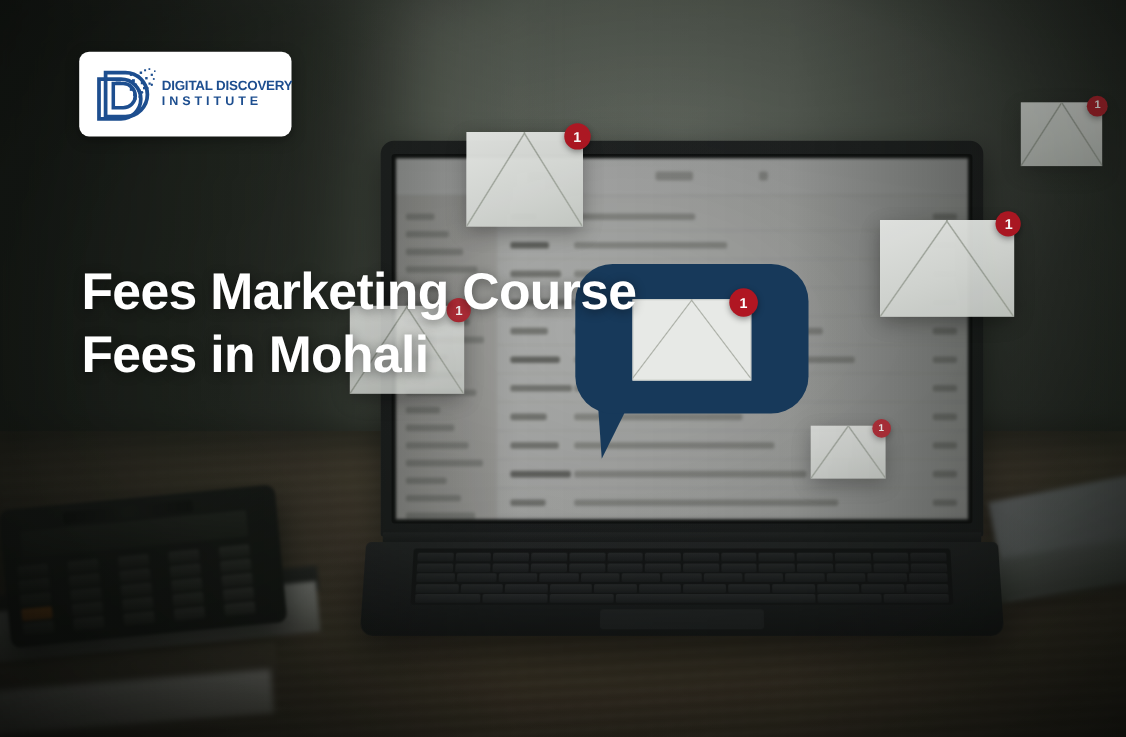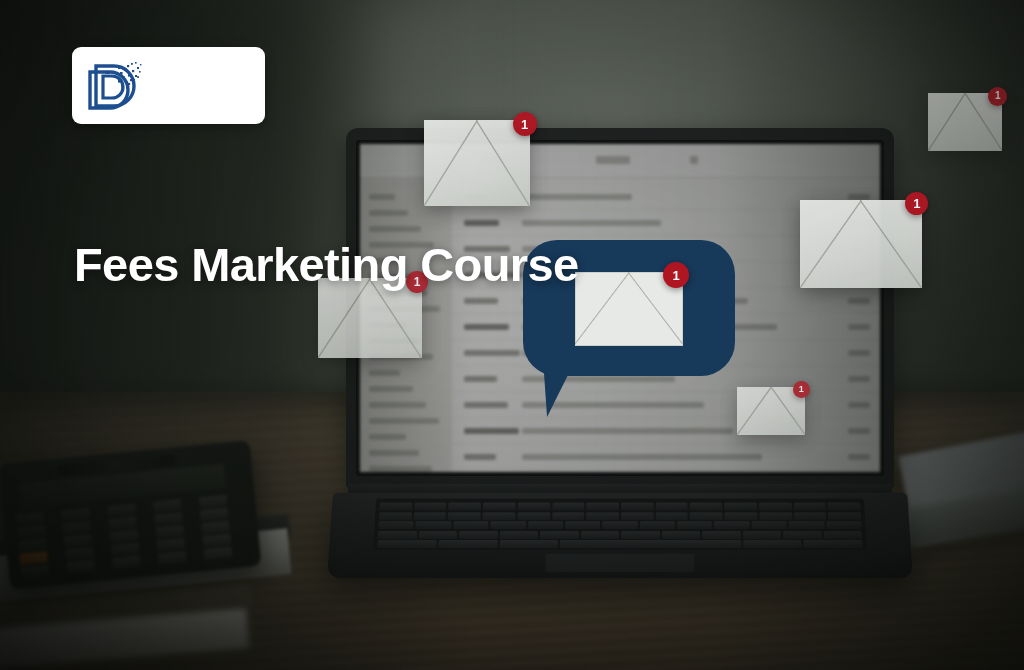--- a/index.html
+++ b/index.html
@@ -543,19 +543,24 @@
             <rect x="42" y="29" width="2" height="2"></rect>
           <rect x="34" y="9" width="2" height="2"></rect>
             <rect x="56" y="6" width="1.4" height="1.4"></rect>
           <circle cx="45" cy="26" r="1.3"></circle>
             <circle cx="50" cy="22" r="1.2"></circle>
           <circle cx="39" cy="32" r="1.2"></circle>
             <circle cx="54" cy="19" r="1.1"></circle>
         </g>
       </svg>
     </div>
+    <div class="logo-text">
+      <div class="logo-l1">DIGITAL DISCOVERY</div>
+      <div class="logo-l2">INSTITUTE</div>
+    </div>
   </div>
 
   <h1 class="headline">
     <span>Fees Marketing Course</span>
+    <span class="l2">Fees in Mohali</span>
   </h1>
 
 </div>
 
 </body></html>

